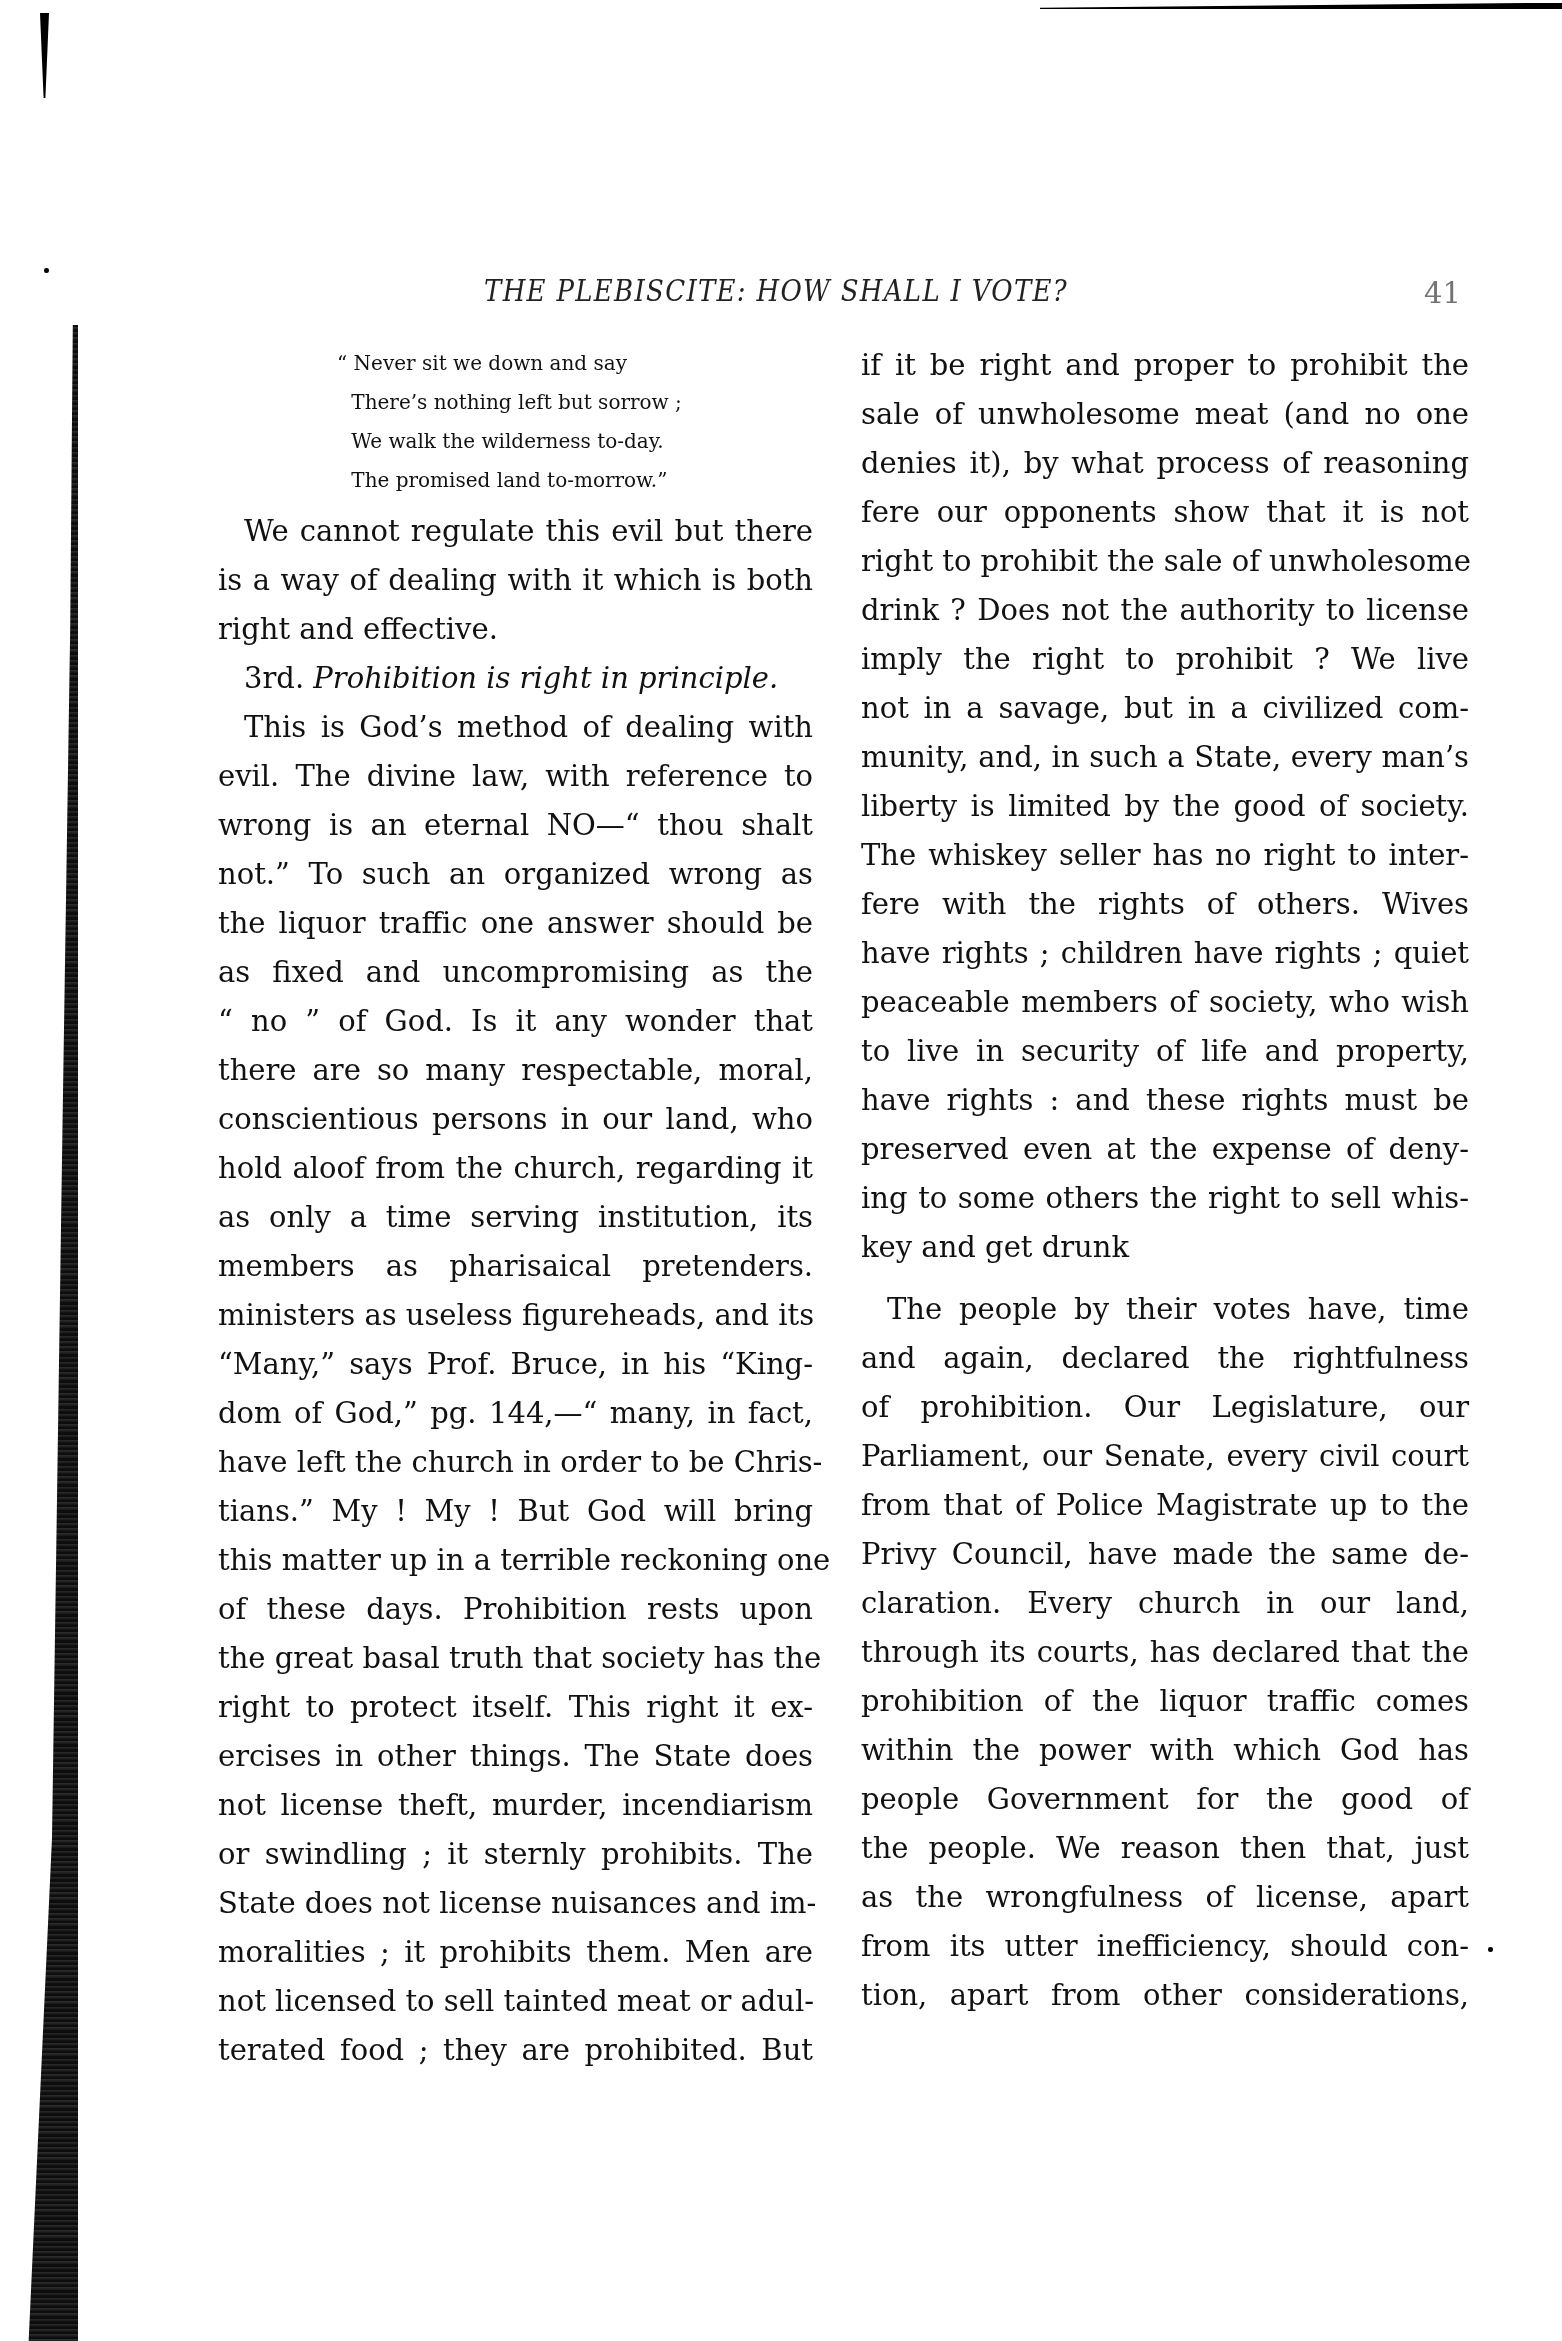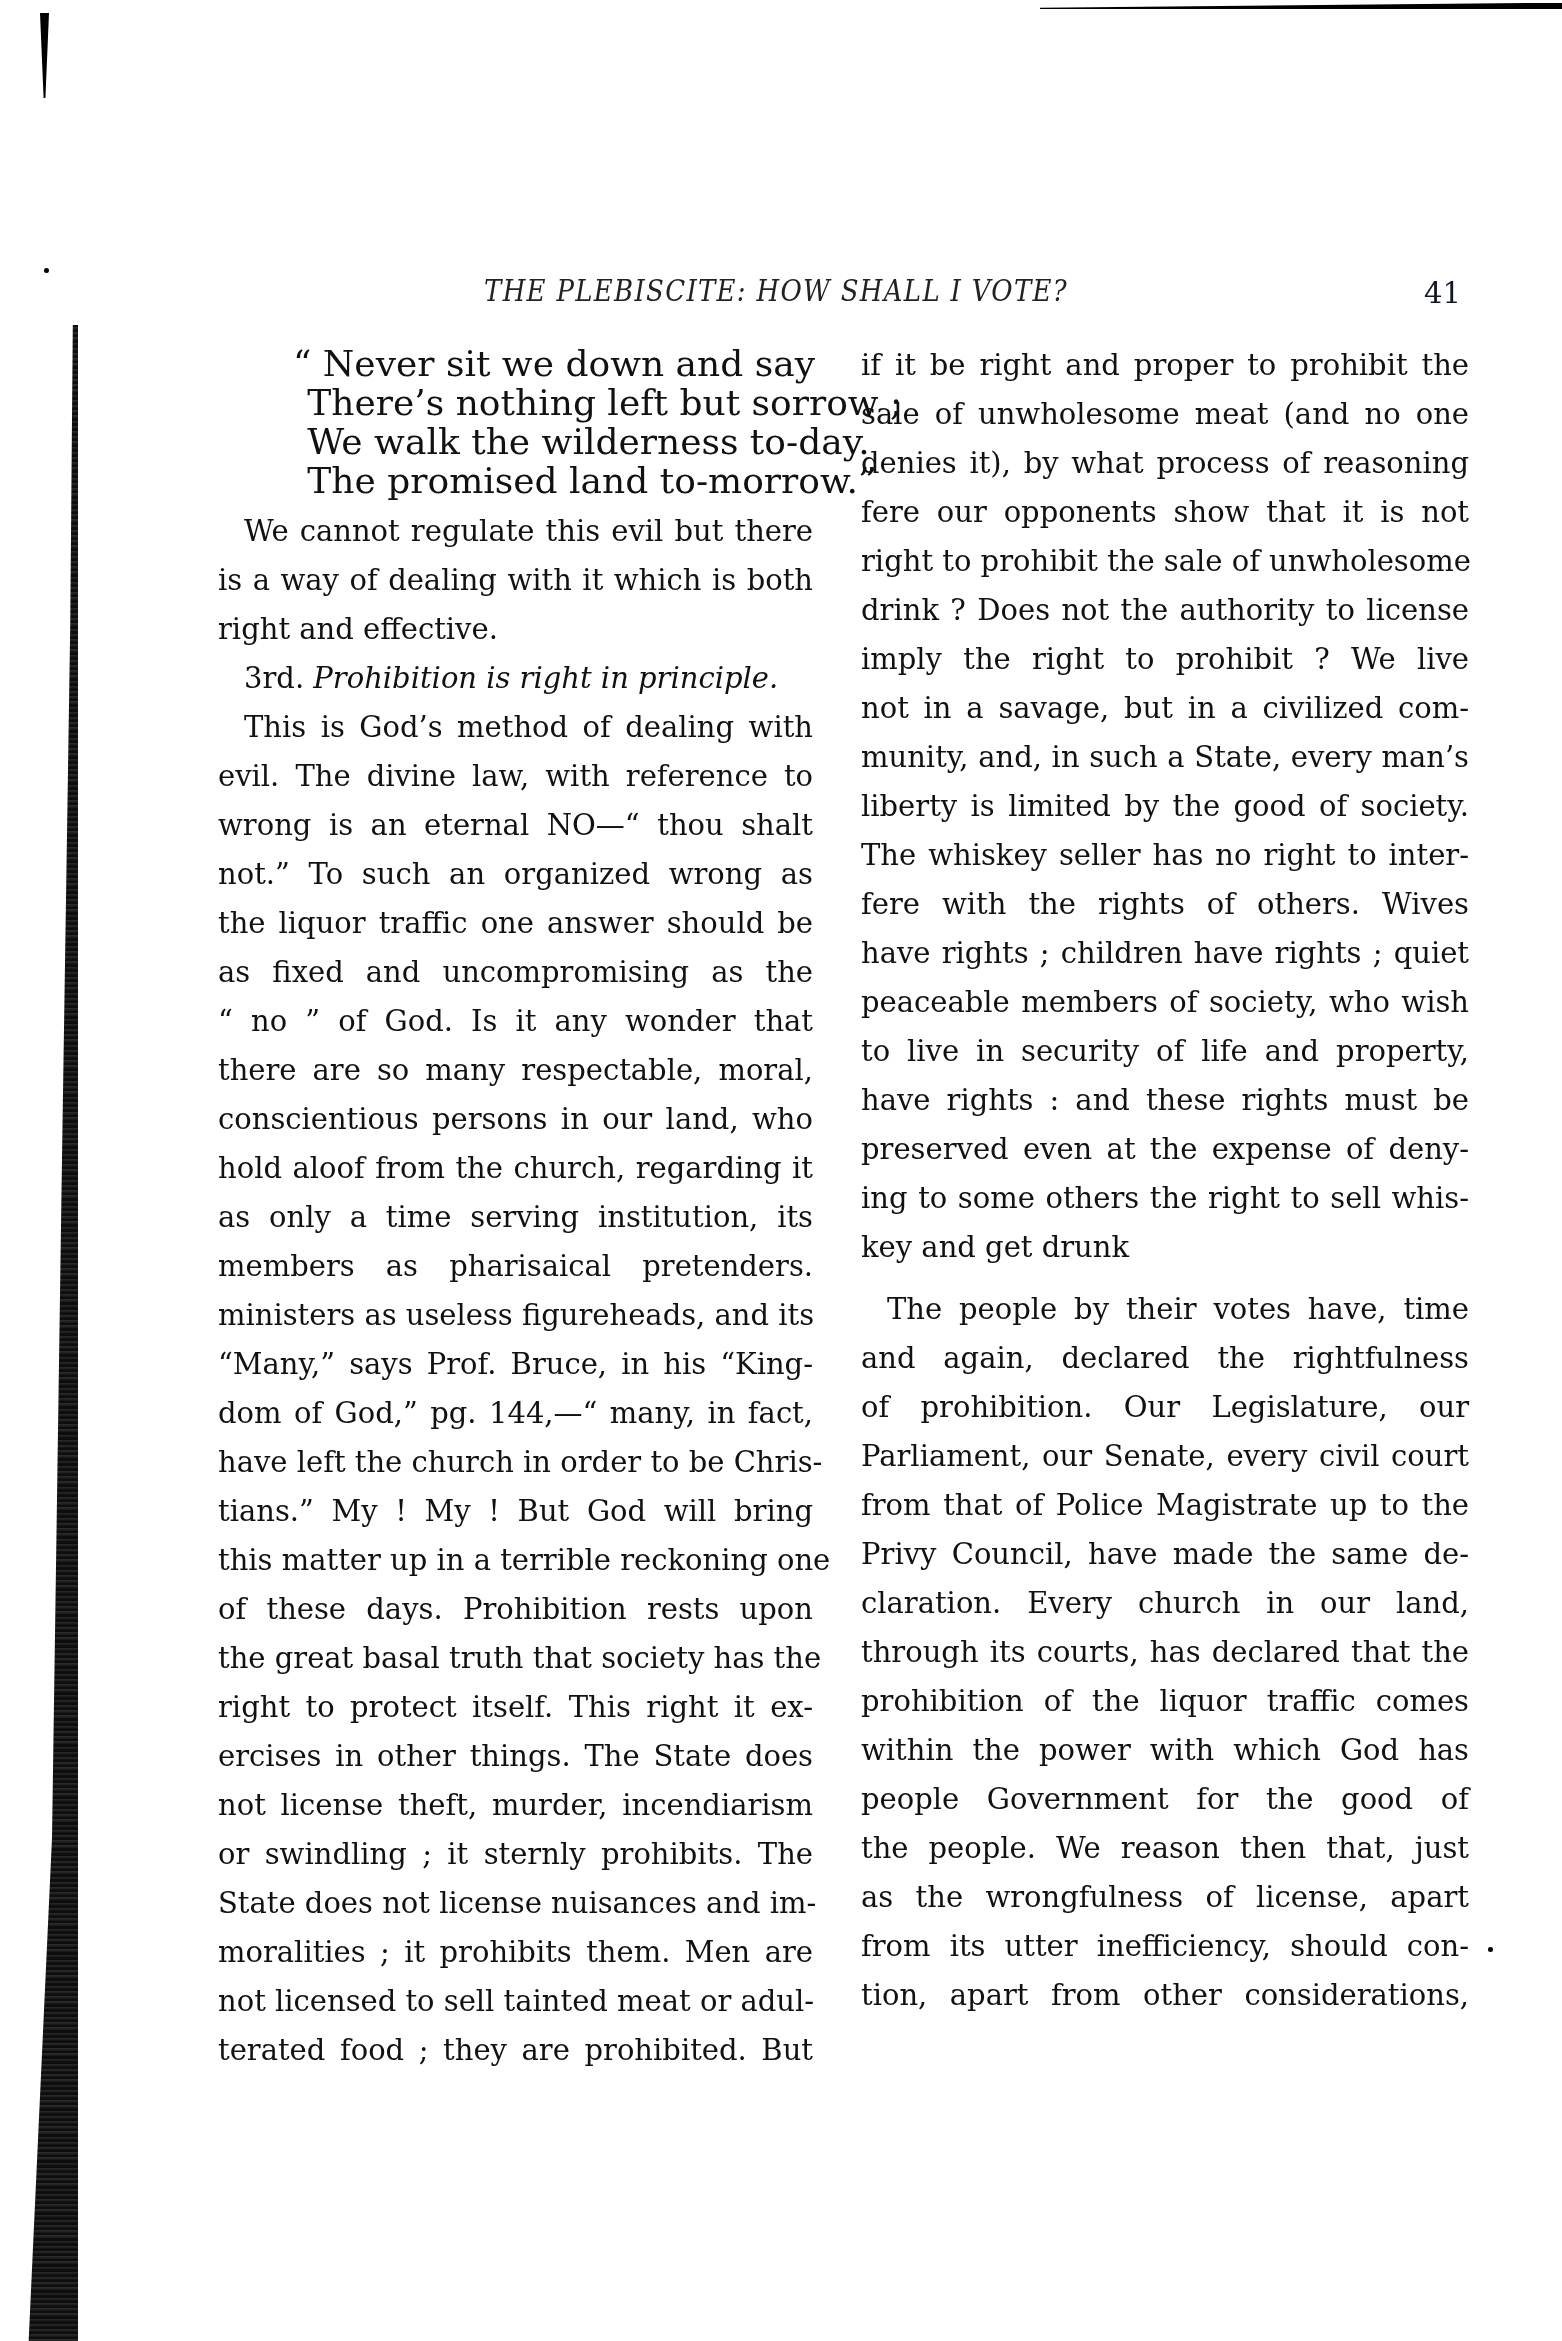--- a/index.html
+++ b/index.html
@@ -59,40 +59,40 @@
       letter-spacing: 1.3px;
       transform: scaleY(1.15);
       transform-origin: left top;
       color: #222;
     }
     .page-number {
       position: absolute;
       top: 276px;
       left: 1424px;
       font-size: 29px;
-      color: #0f172a;
+      color: #737373;
     }
     .column {
       position: absolute;
       top: 341px;
       font-size: 29px;
       line-height: 49px;
       text-align: justify;
     }
     .col-left { left: 218px; width: 595px; }
     .col-right { left: 835px; width: 608px; margin-left: 26px; }
     .line {
       display: block;
       white-space: nowrap;
       text-align-last: justify;
       height: 49px;
     }
     .line.last { text-align-last: left; }
     .line.indent { padding-left: 26px; }
-    .verse-line { display: block; white-space: nowrap; height: 39px; line-height: 39px; font-size: 36px; }
+    .verse-line { display: block; white-space: nowrap; height: 39px; line-height: 39px; font-size: 20px; margin-left: 44px; }
     .verse-block { padding-left: 75px; margin-bottom: 6.5px; margin-top: 3.3px; }
     .verse-block .verse-line.first { padding-left: 0; }
     .verse-block .verse-line.inner { padding-left: 14.3px; }
     .italic { font-style: italic; }
     .gap { display: block; height: 13px; }
   </style>
 </head>
 <body>
 
 <div class="scan-artifact-top-rule"></div>

